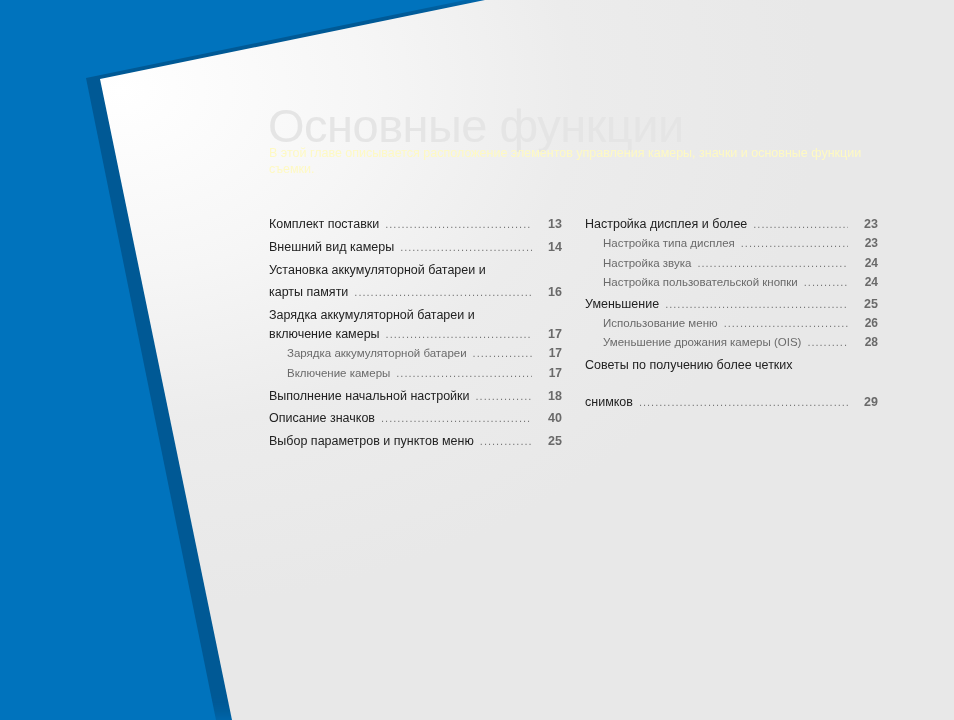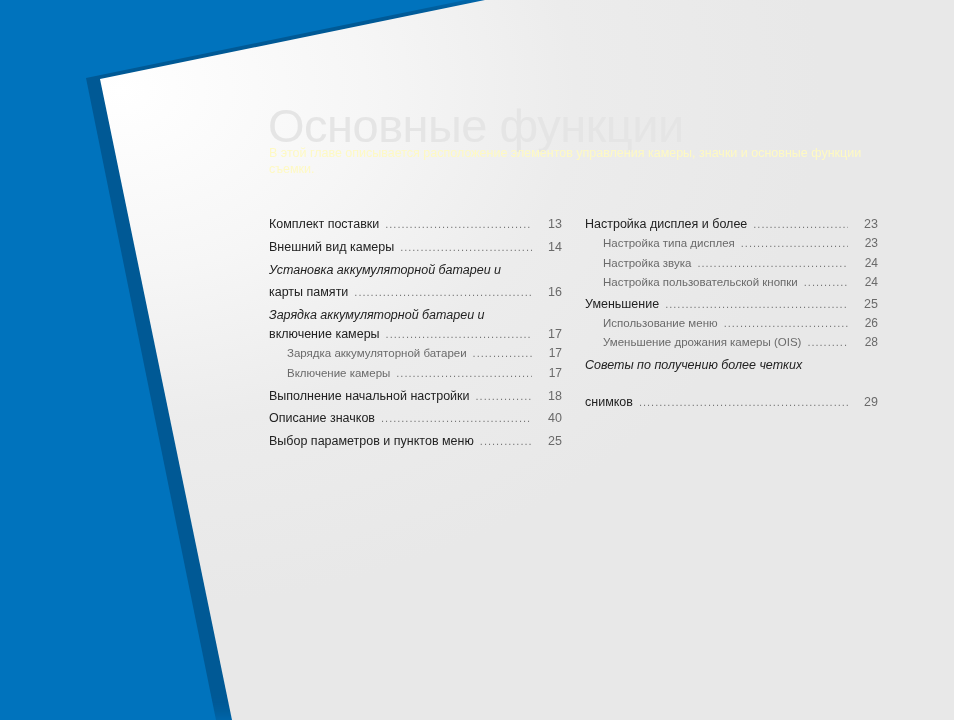--- a/index.html
+++ b/index.html
@@ -46,24 +46,24 @@
     .row.sub { font-size: 11.5px; color: #6a6a6a; padding-left: 18px; }
     .row .lbl { flex: 0 0 auto; text-align: right; }
     .row .dots {
       flex: 1 1 auto; overflow: hidden; margin: 0 14px 0 6px;
       color: #777; letter-spacing: 1px; font-size: 11px;
     }
     .row .dots::before {
       content: "................................................................................................................";
     }
     .row .num {
-      flex: 0 0 auto; color: #6a6a6a; font-size: 12.5px; text-align: right; min-width: 16px;
+      flex: 0 0 auto; color: #6a6a6a; font-size: 12.5px; text-align: right; min-width: 16px; font-weight: bold;
     }
     .row.sub .num { font-size: 12px; }
-    .row.wrap-first { color: #222; font-style: italic; }
+    .row.wrap-first { color: #222; }
   </style>
 </head>
 <body>
 
 <div class="bg-blue"></div>
 <div class="paper-shadow"></div>
 <div class="paper"></div>
 
 <div class="content">
   <div class="title">Основные функции</div>

